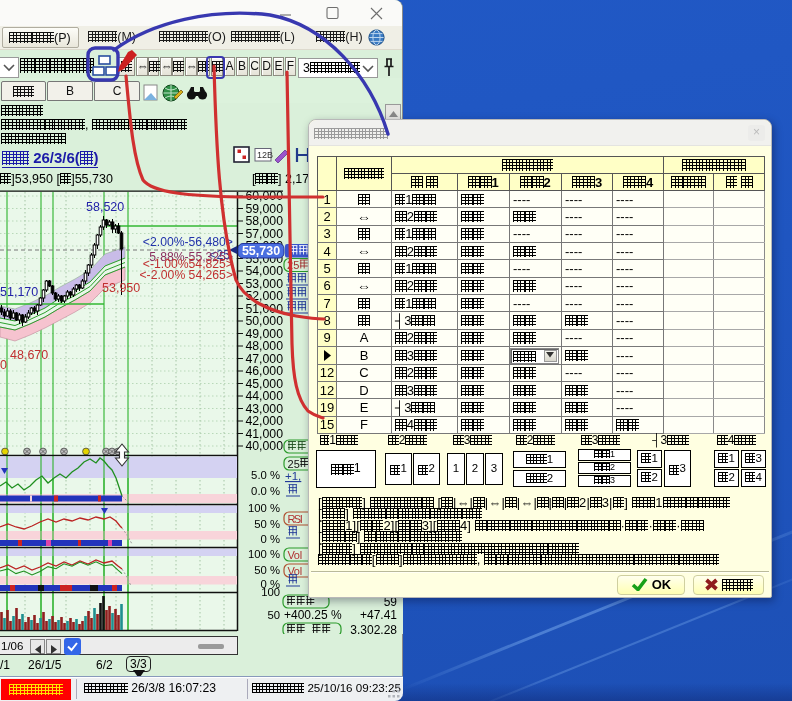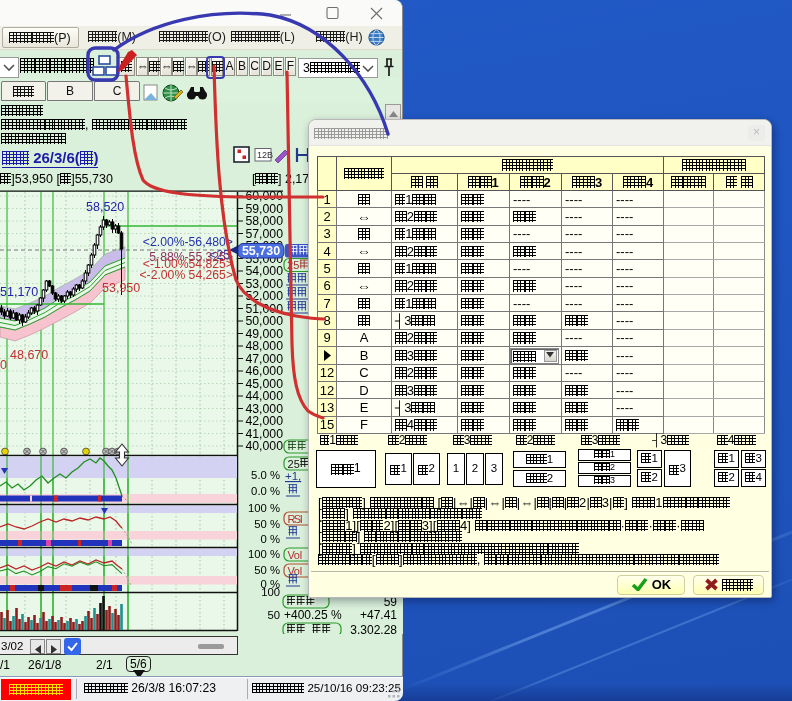--- a/index.html
+++ b/index.html
@@ -490,37 +490,37 @@
     <path d="M287.0 596.5H295.0 M287.0 599.5H295.0 M287.0 602.5H295.0 M288.0 596.5V605.0 M291.4 596.5V605.0 M296.7 596.5H304.7 M296.7 599.5H304.7 M296.7 602.5H304.7 M297.7 596.5V605.0 M301.1 596.5V605.0 M306.4 596.5H314.3 M306.4 599.5H314.3 M306.4 602.5H314.3 M307.4 596.5V605.0 M310.8 596.5V605.0" stroke="#111" stroke-width=".9" fill="none"></path>
     <text x="397" y="606" font-size="12" fill="#000" text-anchor="end">59</text>
     <text x="284" y="619" font-size="12" fill="#000">+400.25 %</text>
     <text x="397" y="619" font-size="12" fill="#000" text-anchor="end">+47.41</text>
     <rect x="283.0" y="623.0" width="58.0" height="13" rx="5" fill="none" stroke="#2a9a2a" stroke-width="1.2"></rect>
     <text x="305.9" y="633.5" font-size="11.0" fill="#111"> </text>
     <path d="M287.0 624.5H295.0 M287.0 627.5H295.0 M287.0 630.5H295.0 M288.0 624.5V633.0 M291.4 624.5V633.0 M296.7 624.5H304.7 M296.7 627.5H304.7 M296.7 630.5H304.7 M297.7 624.5V633.0 M301.1 624.5V633.0 M312.5 624.5H320.5 M312.5 627.5H320.5 M312.5 630.5H320.5 M313.5 624.5V633.0 M316.9 624.5V633.0 M322.2 624.5H330.2 M322.2 627.5H330.2 M322.2 630.5H330.2 M323.2 624.5V633.0 M326.6 624.5V633.0" stroke="#111" stroke-width=".9" fill="none"></path>
     <text x="397" y="634" font-size="12" fill="#000" text-anchor="end">3,302.28</text>
   </svg>
 <div style="position:absolute;left:0;top:636px;width:238px;height:19px;background:#ececec;border:1.5px solid #333;border-left:none;z-index:2">
-    <div style="position:absolute;left:1px;top:3px;font-size:11.5px;color:#000">3/02</div>
+    <div style="position:absolute;left:1px;top:3px;font-size:11.5px;color:#000">1/06</div>
     <div style="position:absolute;left:30px;top:2px;width:15px;height:15px;background:#e8e8e8;border:1px solid #888;text-align:center"><svg width="8" height="9" style="margin-top:3px">
         <path d="M7 0 L1 4.5 L7 9 Z" fill="#333"></path>
       </svg></div>
     <div style="position:absolute;left:46px;top:2px;width:15px;height:15px;background:#e8e8e8;border:1px solid #888;text-align:center"><svg width="8" height="9" style="margin-top:3px">
         <path d="M1 0 L7 4.5 L1 9 Z" fill="#333"></path>
       </svg></div>
     <div style="position:absolute;left:64px;top:1px;width:17px;height:17px;background:#3366e8;border-radius:3px"><svg width="17" height="17">
         <path d="M4 8.5 L7.5 12 L13 5" stroke="#fff" stroke-width="2" fill="none"></path>
       </svg></div>
     <div style="position:absolute;left:198px;top:7px;width:26px;height:5px;background:#9a9a9a;border-radius:2px"></div>
   </div>
 <div style="position:absolute;left:0;top:655px;width:284px;height:21px;background:#daf0da;font-size:12px;color:#000;z-index:2">
     <span style="position:absolute;left:0;top:3px">/1</span>
-    <span style="position:absolute;left:28px;top:3px">26/1/8</span>
-    <span style="position:absolute;left:96px;top:3px">2/1</span>
-    <span style="position:absolute;left:126px;top:1px;border:1px solid #222;border-radius:4px;padding:0 3px">5/6</span>
+    <span style="position:absolute;left:28px;top:3px">26/1/5</span>
+    <span style="position:absolute;left:96px;top:3px">6/2</span>
+    <span style="position:absolute;left:126px;top:1px;border:1px solid #222;border-radius:4px;padding:0 3px">3/3</span>
     <svg style="position:absolute;left:132px;top:15px" width="14" height="10">
       <path d="M1 0 H13 L7 8.5 Z" fill="#111"></path>
     </svg>
   </div>
 <div style="position:absolute;left:0;top:676px;width:403px;height:25px;background:#eef0f2;border-top:1px solid #8899bb;box-shadow:inset 0 1px 0 #fff;border-radius:0 0 8px 0;z-index:2">
     <div style="position:absolute;left:1px;top:2px;width:70px;height:21px;background:#f00;color:#ffe400;font-size:12px;font-weight:bold;text-align:center;line-height:21px;white-space:nowrap;overflow:hidden"><i class="j" style="width:0.90em"></i><i class="j" style="width:0.90em"></i><i class="j" style="width:0.90em"></i><i class="j" style="width:0.90em"></i><i class="j" style="width:0.90em"></i></div>
     <div style="position:absolute;left:76px;top:2px;width:1px;height:20px;background:#aab"></div>
     <div style="position:absolute;left:84px;top:4px;font-size:12.2px;color:#000;white-space:nowrap"><i class="j" style="width:0.90em"></i><i class="j" style="width:0.90em"></i><i class="j" style="width:0.90em"></i><i class="j" style="width:0.90em"></i> 26/3/8 16:07:23</div>
     <div style="position:absolute;left:247px;top:2px;width:1px;height:20px;background:#aab"></div>
     <div style="position:absolute;left:252px;top:4px;font-size:11.6px;color:#000;white-space:nowrap"><i class="j" style="width:0.90em"></i><i class="j" style="width:0.90em"></i><i class="j" style="width:0.90em"></i><i class="j" style="width:0.90em"></i><i class="j" style="width:0.90em"></i> 25/10/16 09:23:25</div>
@@ -703,21 +703,21 @@
           <td class="c">D</td>
           <td class="l"><i class="j" style="width:0.90em"></i>3<i class="j" style="width:0.90em"></i><i class="j" style="width:0.90em"></i></td>
           <td class="l"><i class="j" style="width:0.90em"></i><i class="j" style="width:0.90em"></i></td>
           <td class="l"><i class="j" style="width:0.90em"></i><i class="j" style="width:0.90em"></i></td>
           <td class="l"><i class="j" style="width:0.90em"></i><i class="j" style="width:0.90em"></i></td>
           <td class="l">----</td>
           <td class="e"></td>
           <td class="e"></td>
         </tr>
         <tr>
-          <td class="c n">13</td>
+          <td class="c n">19</td>
           <td class="c">E</td>
           <td class="l">┤3<i class="j" style="width:0.90em"></i><i class="j" style="width:0.90em"></i></td>
           <td class="l"><i class="j" style="width:0.90em"></i><i class="j" style="width:0.90em"></i></td>
           <td class="l"><i class="j" style="width:0.90em"></i><i class="j" style="width:0.90em"></i></td>
           <td class="l"><i class="j" style="width:0.90em"></i><i class="j" style="width:0.90em"></i></td>
           <td class="l">----</td>
           <td class="e"></td>
           <td class="e"></td>
         </tr>
         <tr>

